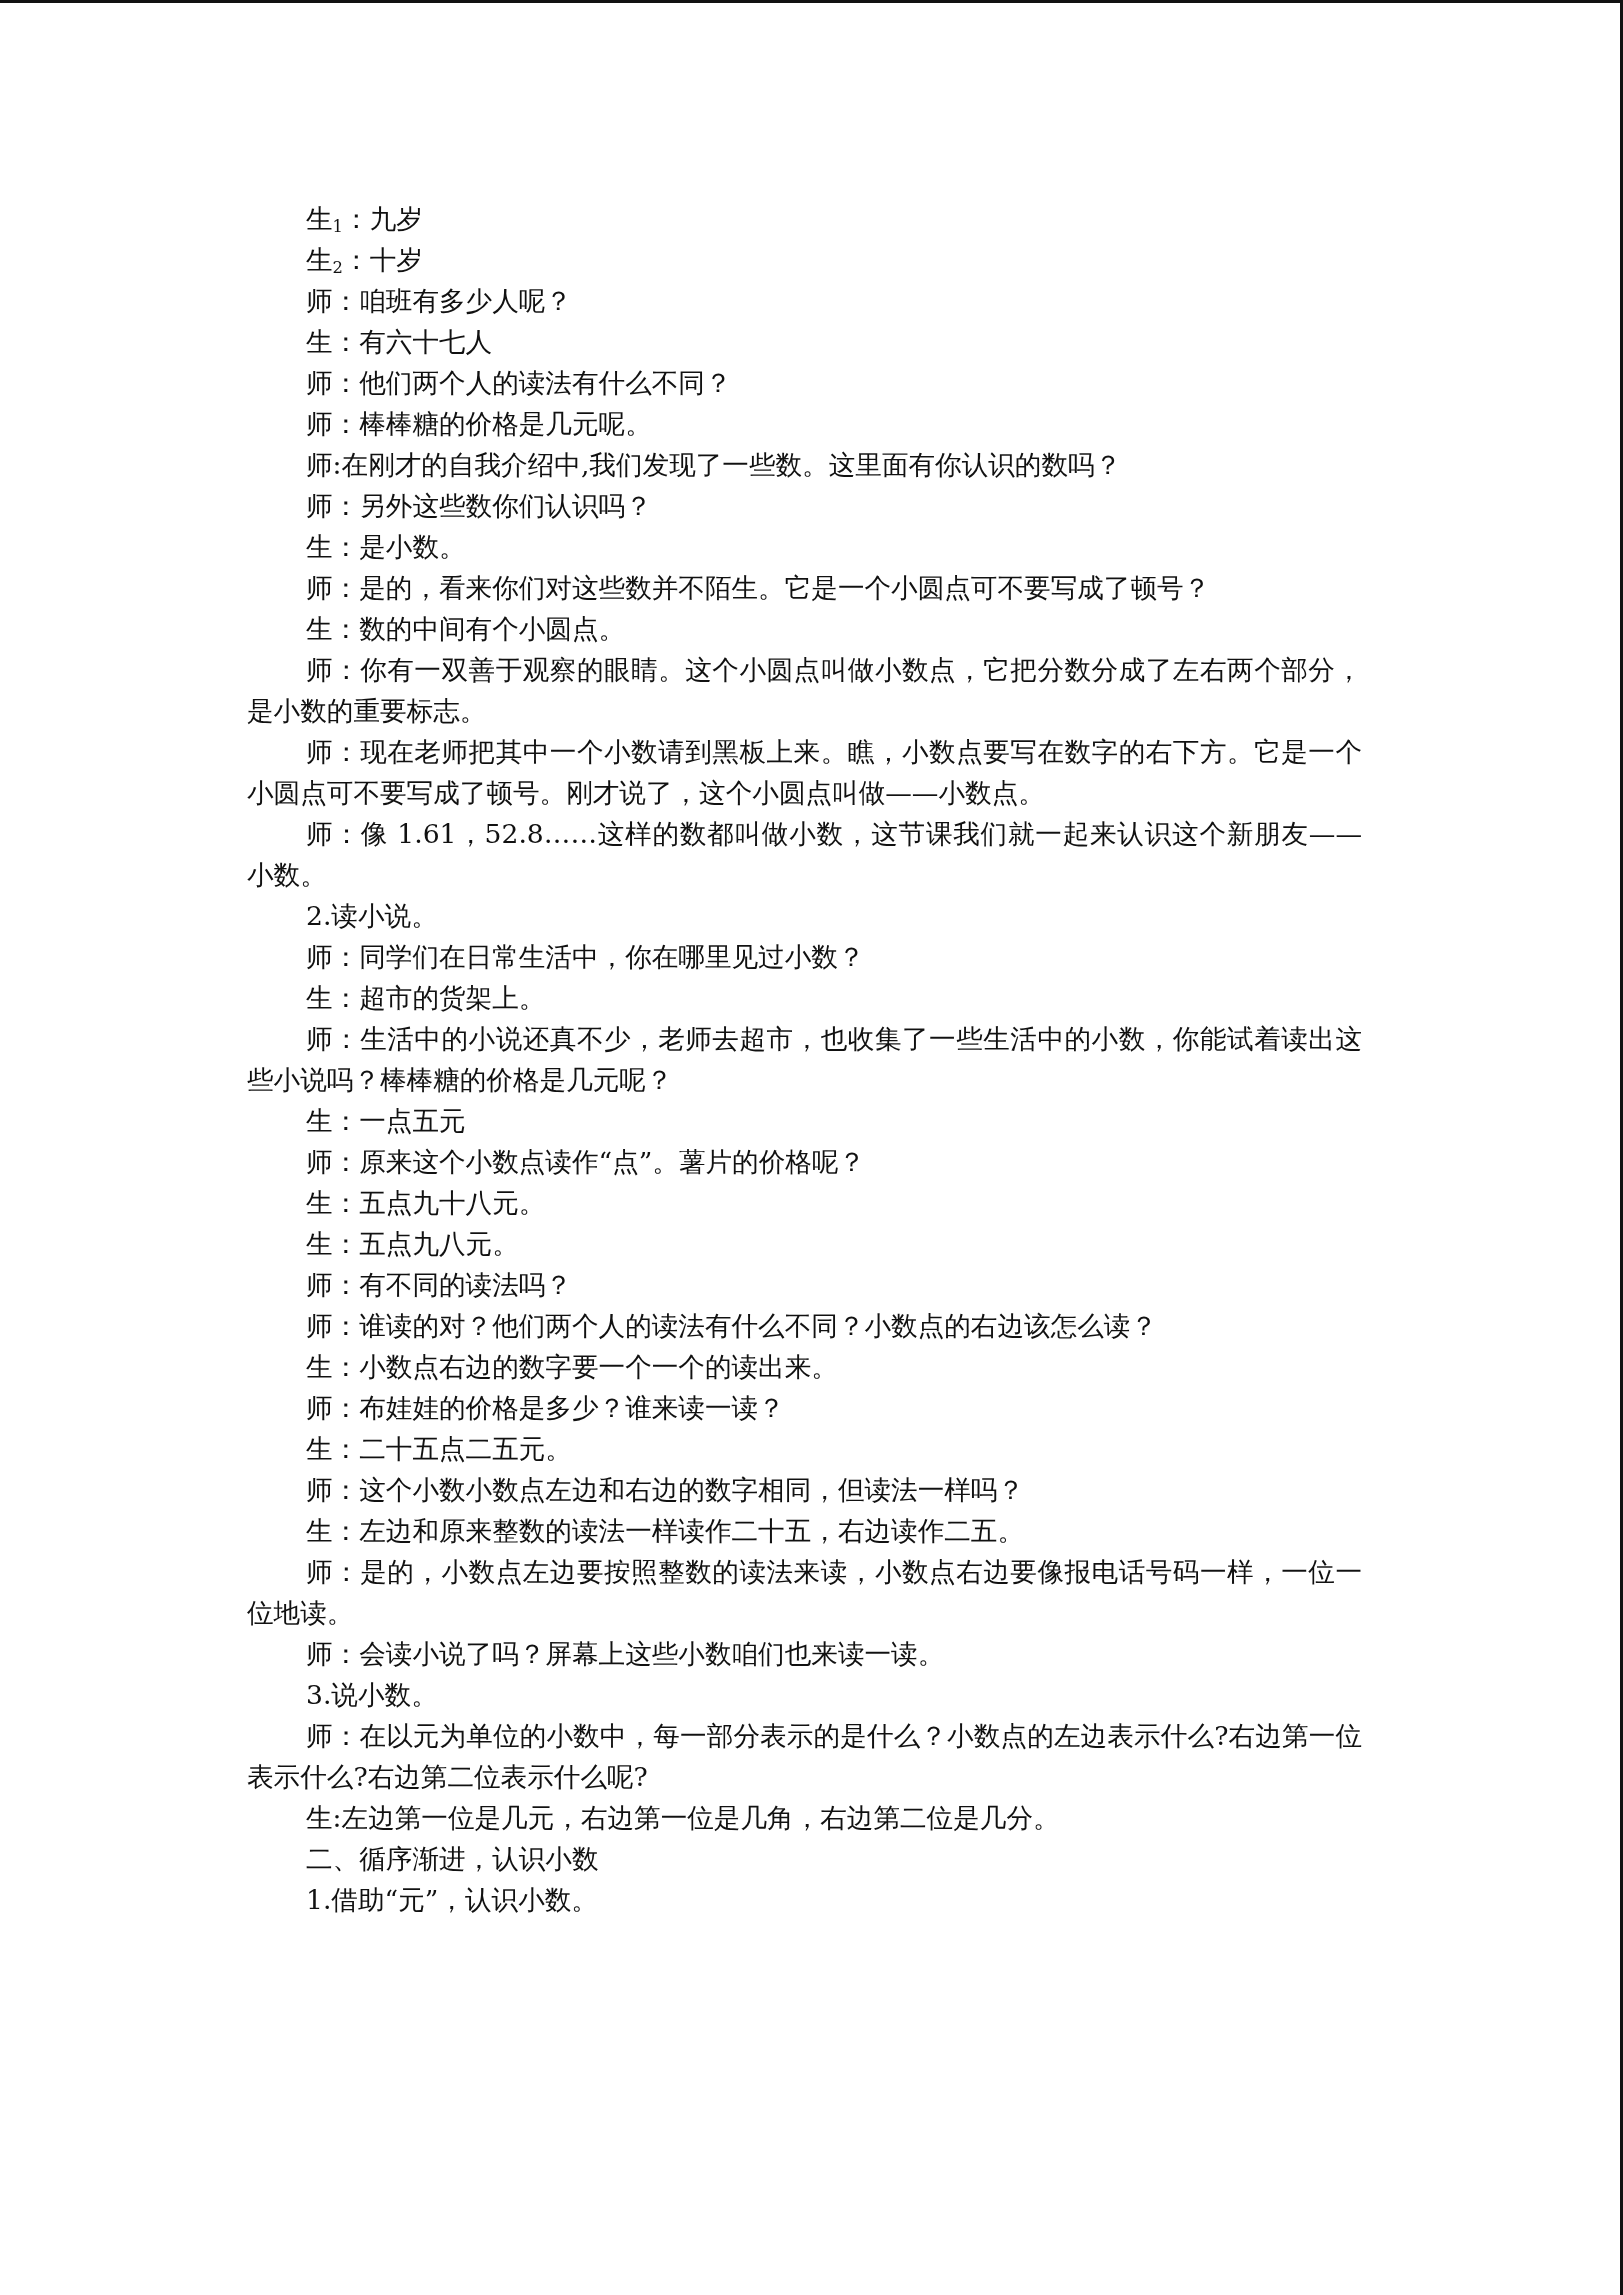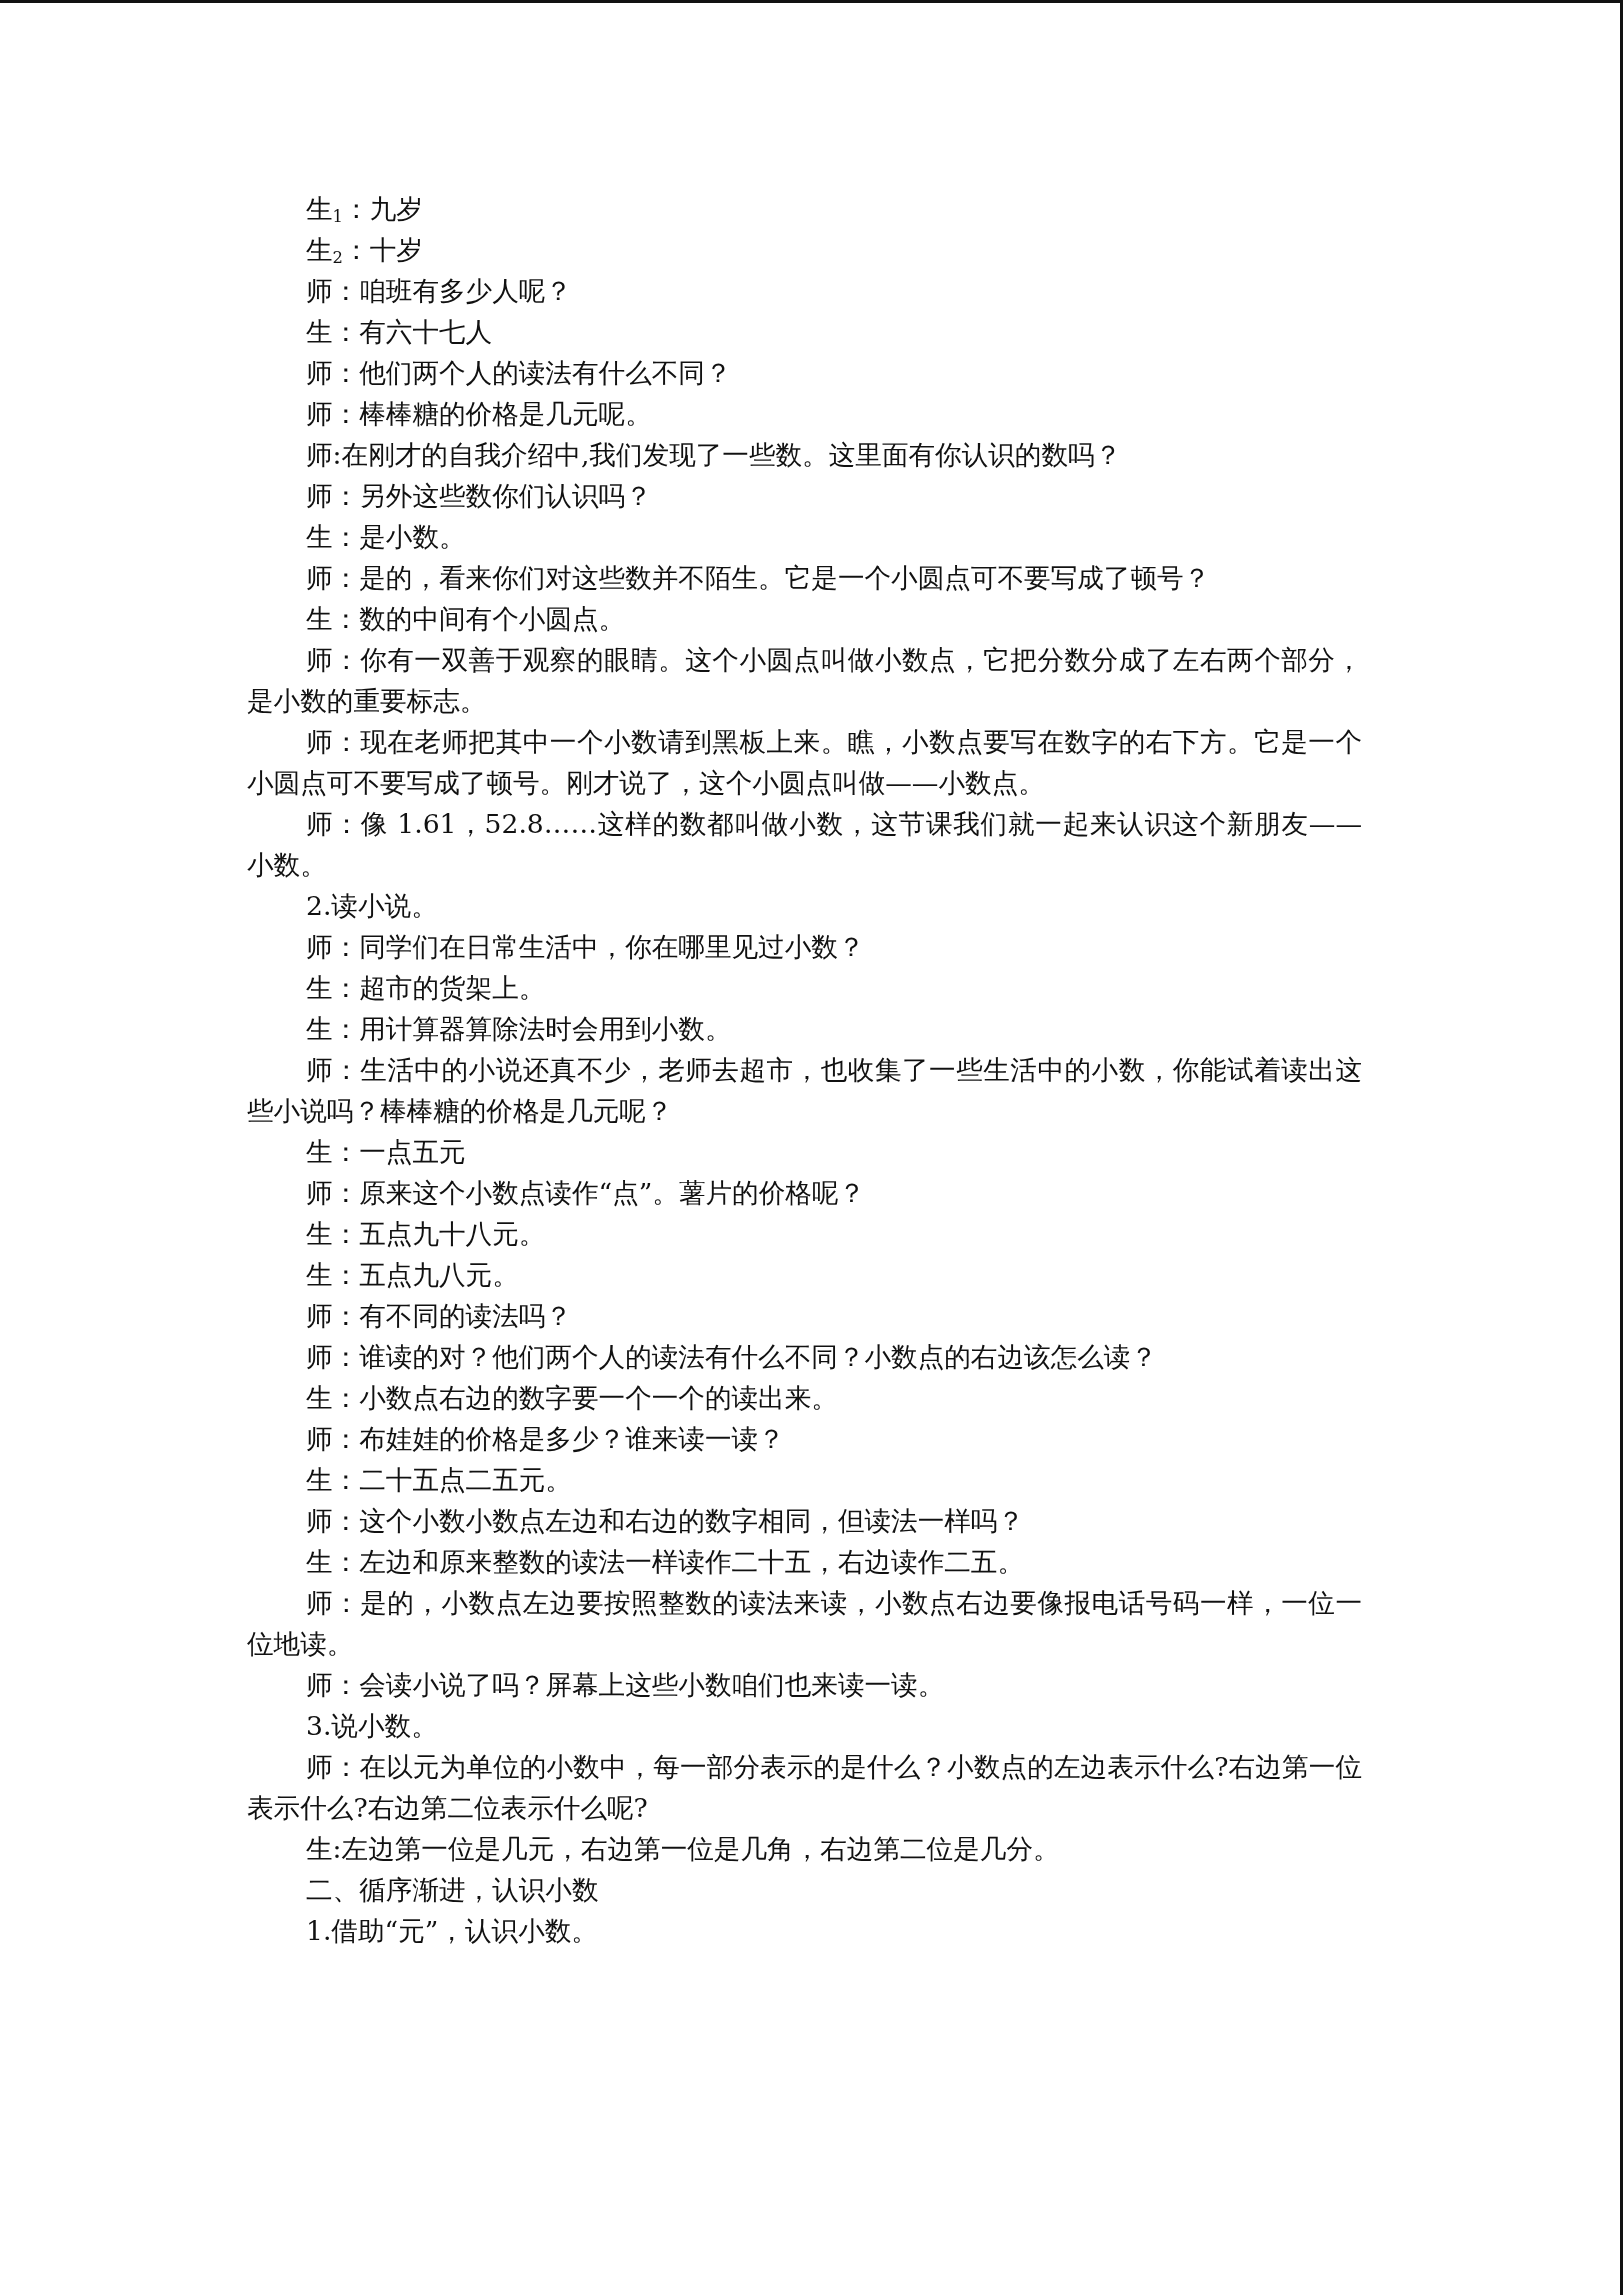--- a/index.html
+++ b/index.html
@@ -21,21 +21,21 @@
   }
   .page-frame-right {
     position: absolute;
     right: 0; top: 0;
     width: 2.7px; height: 2295px;
     background: #111111;
   }
   .doc-body {
     position: absolute;
     left: 247px;
-    top: 188px;
+    top: 198px;
     width: 1115px;
     font-family: "DejaVu Serif", "Liberation Serif", serif;
     font-size: 26.6px;
     line-height: 41px;
     color: #111111;
   }
   .para {
     margin: 0;
     text-indent: 59px;
     text-align: justify;
@@ -66,21 +66,20 @@
   <p class="para">师：另外这些数你们认识吗？</p>
   <p class="para">生：是小数。</p>
   <p class="para">师：是的，看来你们对这些数并不陌生。它是一个小圆点可不要写成了顿号？</p>
   <p class="para">生：数的中间有个小圆点。</p>
   <p class="para">师：你有一双善于观察的眼睛。这个小圆点叫做小数点，它把分数分成了左右两个部分，是小数的重要标志。</p>
   <p class="para">师：现在老师把其中一个小数请到黑板上来。瞧，小数点要写在数字的右下方。它是一个小圆点可不要写成了顿号。刚才说了，这个小圆点叫做——小数点。</p>
   <p class="para">师：像 1.61，52.8……这样的数都叫做小数，这节课我们就一起来认识这个新朋友——小数。</p>
   <p class="para">2.读小说。</p>
   <p class="para">师：同学们在日常生活中，你在哪里见过小数？</p>
   <p class="para">生：超市的货架上。</p>
-  <p class="para">生：用计算器算除法时会用到小数。</p>
   <p class="para">师：生活中的小说还真不少，老师去超市，也收集了一些生活中的小数，你能试着读出这些小说吗？棒棒糖的价格是几元呢？</p>
   <p class="para">生：一点五元</p>
   <p class="para">师：原来这个小数点读作“点”。薯片的价格呢？</p>
   <p class="para">生：五点九十八元。</p>
   <p class="para">生：五点九八元。</p>
   <p class="para">师：有不同的读法吗？</p>
   <p class="para">师：谁读的对？他们两个人的读法有什么不同？小数点的右边该怎么读？</p>
   <p class="para">生：小数点右边的数字要一个一个的读出来。</p>
   <p class="para">师：布娃娃的价格是多少？谁来读一读？</p>
   <p class="para">生：二十五点二五元。</p>

